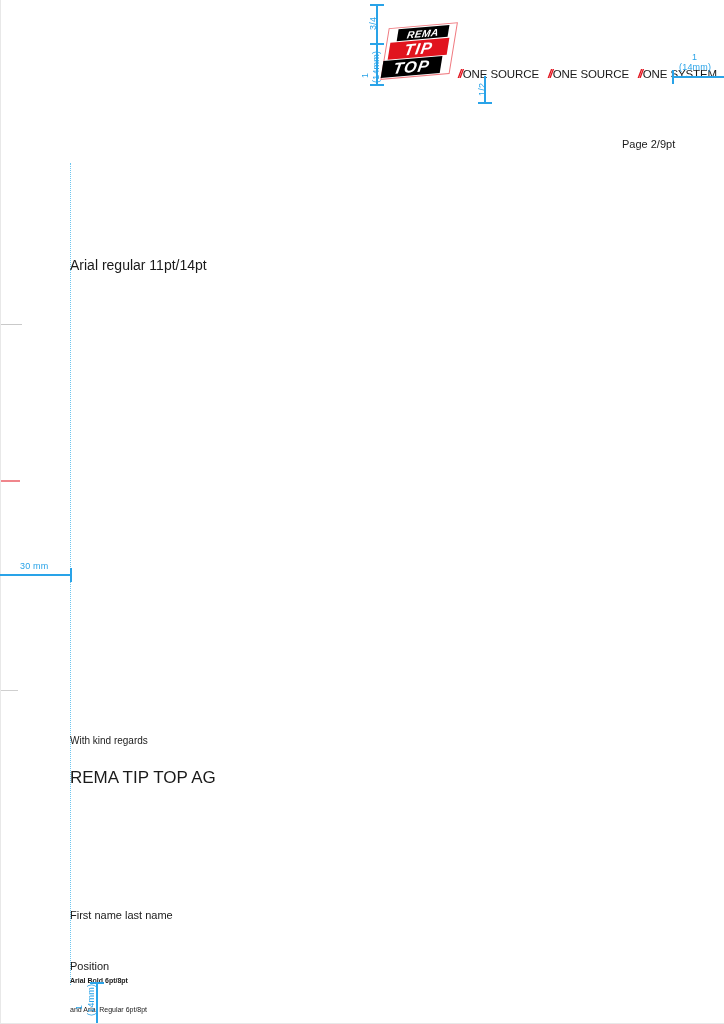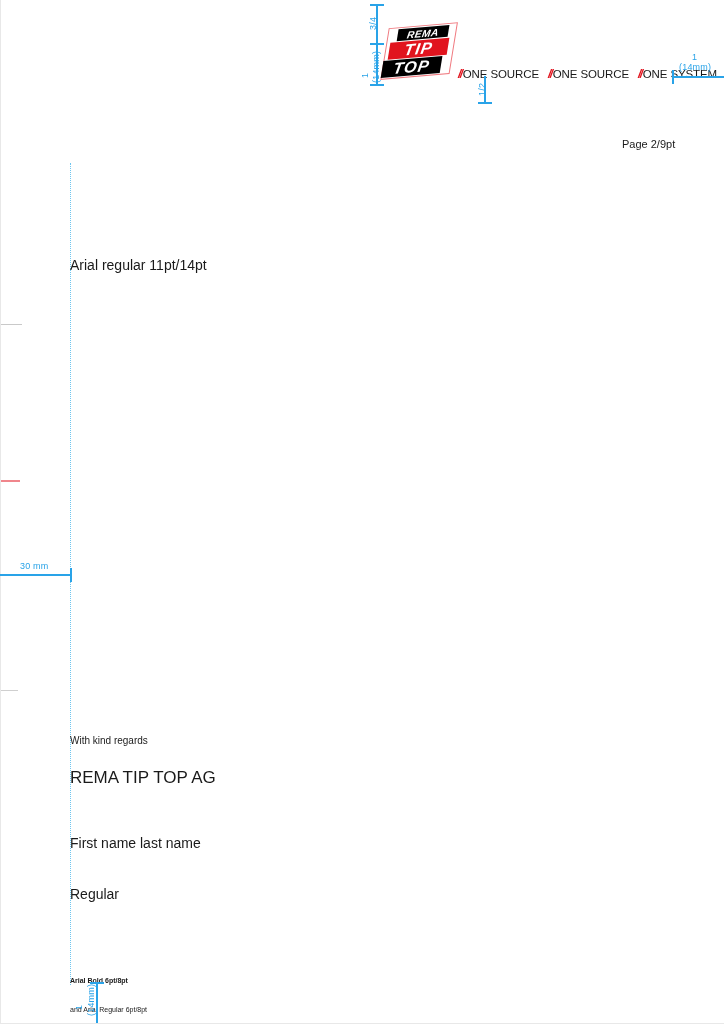--- a/index.html
+++ b/index.html
@@ -140,21 +140,21 @@
     font-family: "Liberation Sans", sans-serif;
     white-space: pre;
   }
   #page-number {
     left: 622px; top: 138px;
     font-size: 11px;
   }
   #body-sample   { left: 70px; top: 257px; font-size: 14px; }
   #regards       { left: 70px; top: 735px; font-size: 10px; }
   #company       { left: 70px; top: 768px; font-size: 17px; }
-  #sig-name      { left: 70px; top: 801px; font-size: 14px; line-height: 17px; }
+  #sig-name      { left: 70px; top: 873px; font-size: 11px; line-height: 17px; }
   #footer-note   { left: 70px; top: 957px; font-size: 7px; line-height: 9.5px; }
   #footer-note .b { font-weight: bold; display: block; }
   #footer-note .r { display: block; }
 </style>
 </head>
 <body>
 
 <div id="page">
 
   <div class="crop-tick" style="left:0;top:324px;width:22px;height:1px;background:#c9c9c9;"></div>
@@ -214,21 +214,21 @@
   <div class="dim-label" style="left:20px;top:561px;">30 mm</div>
 
   <div class="doc-text" id="body-sample">Arial regular 11pt/14pt</div>
 
   <div class="doc-text" id="regards">With kind regards</div>
 
   <div class="doc-text" id="company">REMA TIP TOP AG</div>
 
   <div class="doc-text" id="sig-name">
     <div>First name last name</div>
-    <div>Regular</div>
+    <div>Position</div>
   </div>
 
   <div class="doc-text" id="footer-note">
     <span class="b">Arial Bold 6pt/8pt</span>
     <span class="r">and Arial Regular 6pt/8pt</span>
   </div>
 
   <div class="guide-dim v" style="left:96px;top:982px;height:42px;"></div>
   <div class="cap h" style="left:90px;top:982px;"></div>
   <div class="dim-label rot center" style="left:74px;top:1010px;">1</div>

